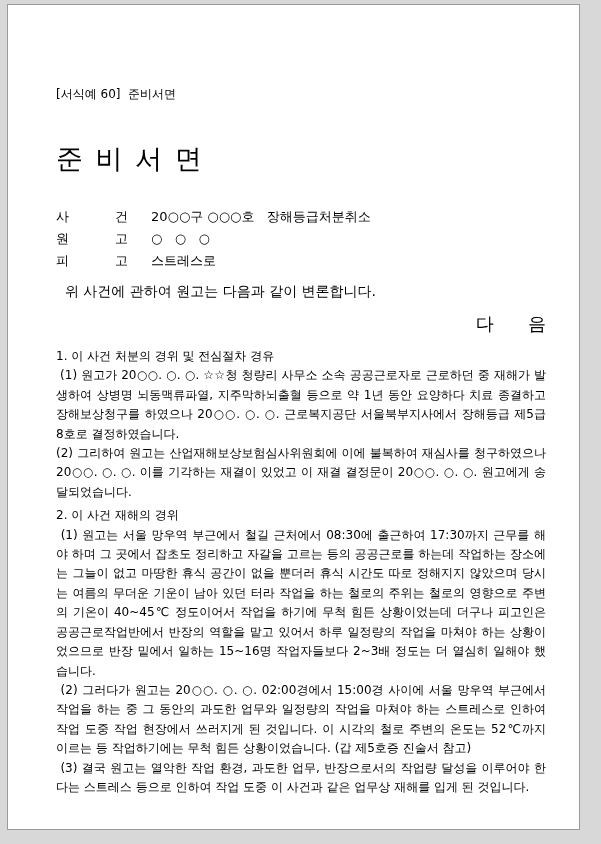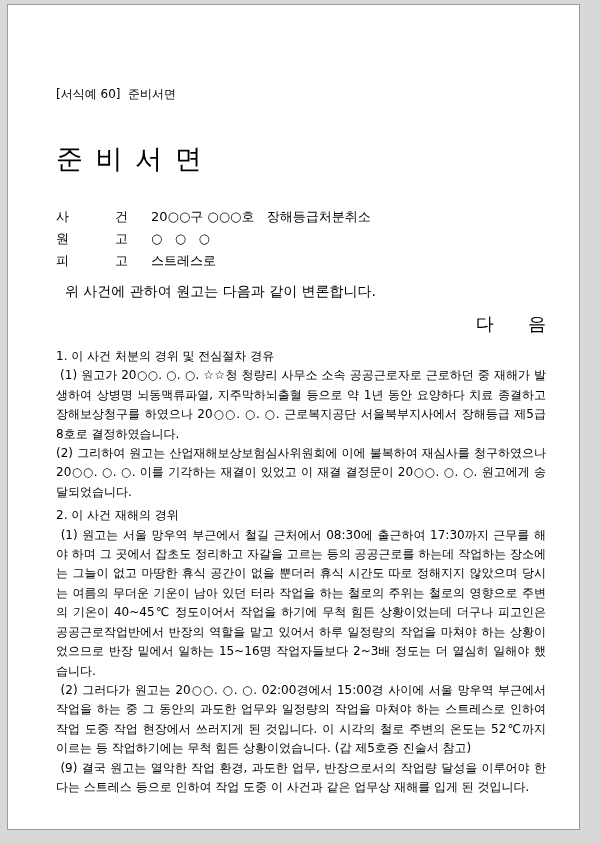--- a/index.html
+++ b/index.html
@@ -137,17 +137,17 @@
     <div class="section">
       <p class="section-heading">1. 이 사건 처분의 경위 및 전심절차 경유</p>
       <p class="para"> (1) 원고가 20○○. ○. ○. ☆☆청 청량리 사무소 소속 공공근로자로 근로하던 중 재해가 발생하여 상병명 뇌동맥류파열, 지주막하뇌출혈 등으로 약 1년 동안 요양하다 치료 종결하고 장해보상청구를 하였으나 20○○. ○. ○. 근로복지공단 서울북부지사에서 장해등급 제5급 8호로 결정하였습니다.</p>
       <p class="para">(2) 그리하여 원고는 산업재해보상보험심사위원회에 이에 불복하여 재심사를 청구하였으나 20○○. ○. ○. 이를 기각하는 재결이 있었고 이 재결 결정문이 20○○. ○. ○. 원고에게 송달되었습니다.</p>
     </div>
 
     <div class="section">
       <p class="section-heading">2. 이 사건 재해의 경위</p>
       <p class="para"> (1) 원고는 서울 망우역 부근에서 철길 근처에서 08:30에 출근하여 17:30까지 근무를 해야 하며 그 곳에서 잡초도 정리하고 자갈을 고르는 등의 공공근로를 하는데 작업하는 장소에는 그늘이 없고 마땅한 휴식 공간이 없을 뿐더러 휴식 시간도 따로 정해지지 않았으며 당시는 여름의 무더운 기운이 남아 있던 터라 작업을 하는 철로의 주위는 철로의 영향으로 주변의 기온이 40~45℃ 정도이어서 작업을 하기에 무척 힘든 상황이었는데 더구나 피고인은 공공근로작업반에서 반장의 역할을 맡고 있어서 하루 일정량의 작업을 마쳐야 하는 상황이었으므로 반장 밑에서 일하는 15~16명 작업자들보다 2~3배 정도는 더 열심히 일해야 했습니다.</p>
       <p class="para"> (2) 그러다가 원고는 20○○. ○. ○. 02:00경에서 15:00경 사이에 서울 망우역 부근에서 작업을 하는 중 그 동안의 과도한 업무와 일정량의 작업을 마쳐야 하는 스트레스로 인하여 작업 도중 작업 현장에서 쓰러지게 된 것입니다. 이 시각의 철로 주변의 온도는 52℃까지 이르는 등 작업하기에는 무척 힘든 상황이었습니다. (갑 제5호증 진술서 참고)</p>
-      <p class="para"> (9) 결국 원고는 열악한 작업 환경, 과도한 업무, 반장으로서의 작업량 달성을 이루어야 한다는 스트레스 등으로 인하여 작업 도중 이 사건과 같은 업무상 재해를 입게 된 것입니다.</p>
+      <p class="para"> (3) 결국 원고는 열악한 작업 환경, 과도한 업무, 반장으로서의 작업량 달성을 이루어야 한다는 스트레스 등으로 인하여 작업 도중 이 사건과 같은 업무상 재해를 입게 된 것입니다.</p>
     </div>
 
   </div>
 </div>
 
 </body></html>

